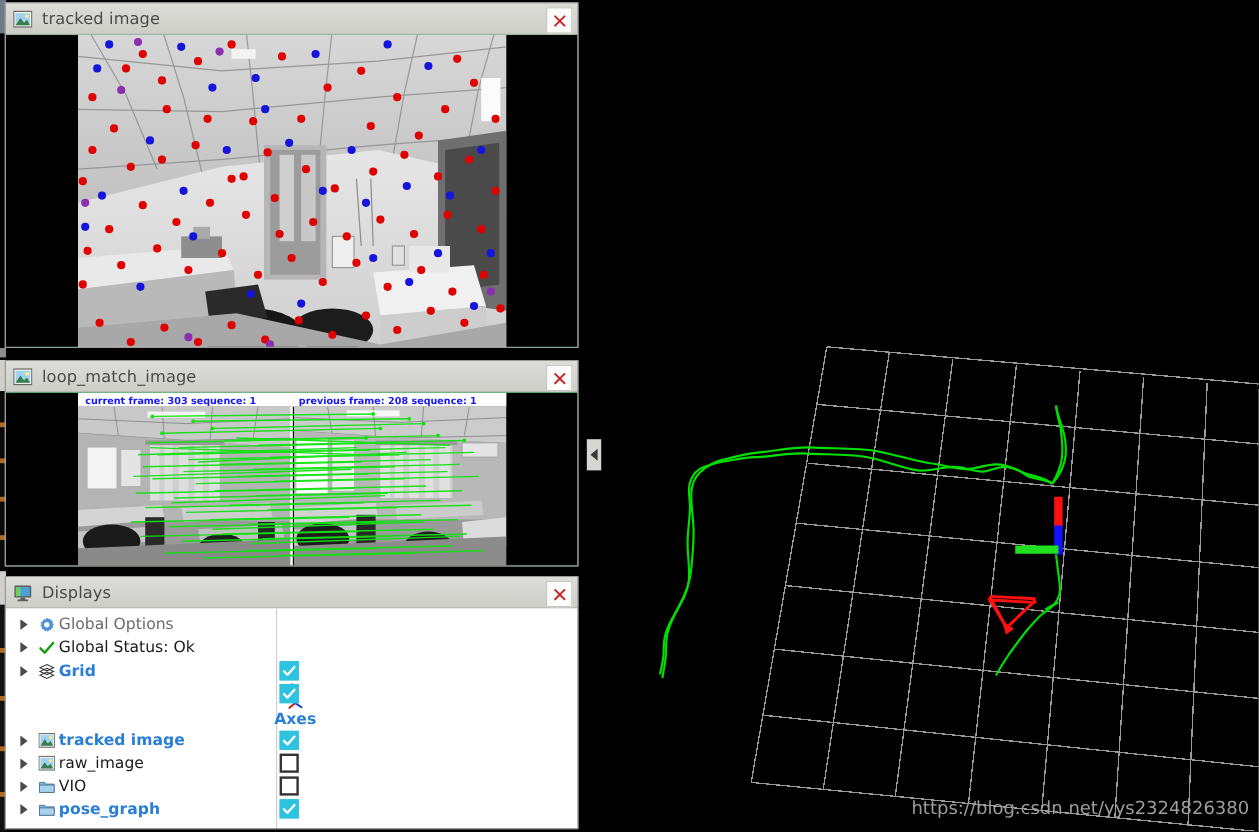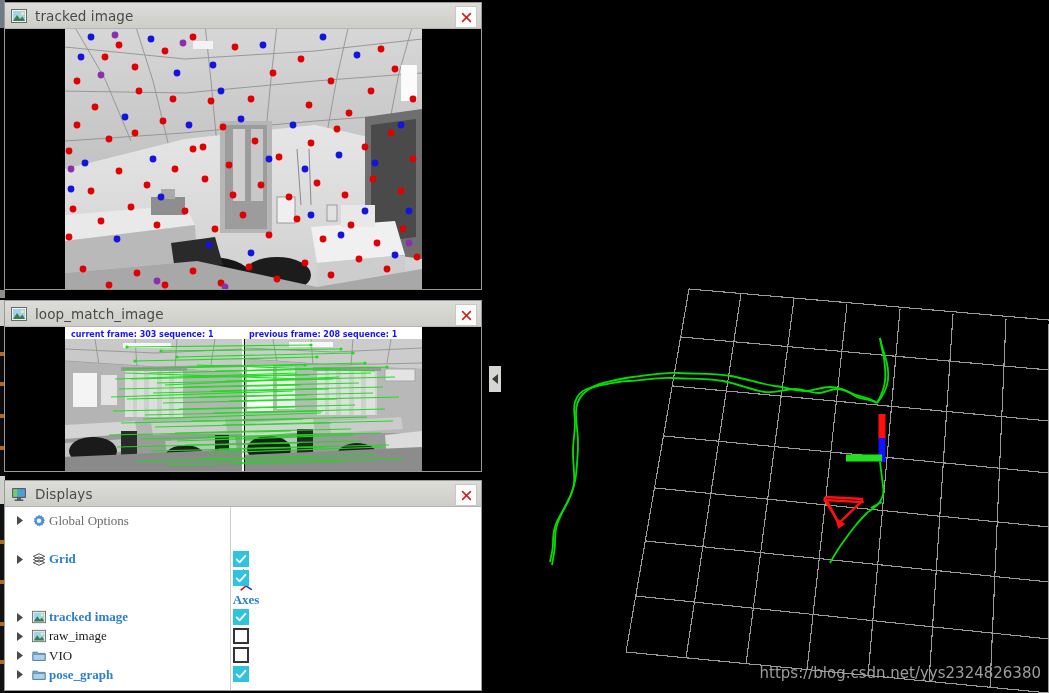--- a/index.html
+++ b/index.html
@@ -29,21 +29,21 @@
   .imgbody{position:absolute;left:0;right:0;bottom:0;top:26px;background:#22c55e;overflow:hidden;}
   .imgcanvas{position:absolute;display:block;}
 
   
   .disp-body{position:absolute;left:0;right:0;top:26px;bottom:0;background:#fff;overflow:hidden;}
   .col-divider{position:absolute;top:0;bottom:0;left:225px;width:1px;background:#cfcfcf;}
   .trow{position:relative;height:19px;display:flex;align-items:center;}
   .twist{width:18px;display:flex;align-items:center;justify-content:center;cursor:pointer;}
   .twist svg{display:block;}
   .ticon-wrap{width:20px;display:flex;align-items:center;justify-content:center;}
-  .tlabel{font-size:13px;color:#1a1a1a;white-space:nowrap;font-family:Liberation Serif, serif;}
+  .tlabel{font-size:13px;color:#1a1a1a;white-space:nowrap;}
   .tlabel.blue{color:#2a7fd4;font-weight:bold;}
   .tlabel.grey{color:#6b6b6b;}
   .cbox{position:absolute;left:228px;width:16px;height:16px;box-sizing:border-box;cursor:pointer;}
   .cbox.on{background:#2ec4e0;border:1px solid #2ec4e0;}
   .cbox.off{background:#fff;border:2px solid #333;}
   .cbox svg{display:block;}
 
   
   #view3d{position:absolute;left:503px;top:0;width:546px;height:693px;background:#000;overflow:hidden;text-align:center;}
   .collapse-handle{position:absolute;left:489px;top:366px;width:12px;height:26px;
@@ -506,20 +506,33 @@
             <path d="M8 0.8 L9.4 2.2 L11.3 1.6 L11.8 3.6 L13.8 3.8 L13.3 5.8 L14.9 7 L13.5 8.4
                      L14.3 10.2 L12.4 10.9 L12.2 12.9 L10.2 12.6 L9 14.2 L7.6 12.9 L5.8 13.7
                      L5.1 11.8 L3.1 11.6 L3.4 9.6 L1.8 8.4 L3.1 7 L2.3 5.2 L4.2 4.5 L4.4 2.5
                      L6.4 2.8 Z" fill="#4b92d6"></path>
             <circle cx="8" cy="7.6" r="2.6" fill="#f6f6f6"></circle>
           </svg>
         </span>
         <span class="tlabel grey">Global Options</span>
       </div>
 
+      <div class="trow" style="top: 23.3px; position: absolute; left: 6px; right: 0px;">
+        <span class="twist">
+          <svg width="8" height="9" viewBox="0 0 8 9">
+              <path d="M1 0 L7 4.5 L1 9 Z" fill="#4a4a4a"></path>
+            </svg>
+        </span>
+        <span class="ticon-wrap">
+          <svg width="14" height="14" viewBox="0 0 16 16">
+            <path d="M2 8.4 L6 12.4 L14 3.2" stroke="#18a018" stroke-width="2.4" fill="none" stroke-linecap="round" stroke-linejoin="round"></path>
+          </svg>
+        </span>
+        <span class="tlabel">Global Status: Ok</span>
+      </div>
 
       <div class="trow" style="top: 42.6px; position: absolute; left: 6px; right: 0px; text-align: right;">
         <span class="twist">
           <svg width="8" height="9" viewBox="0 0 8 9">
               <path d="M1 0 L7 4.5 L1 9 Z" fill="#4a4a4a"></path>
             </svg>
         </span>
         <span class="ticon-wrap">
           <svg width="14" height="14" viewBox="0 0 16 16">
             <g fill="none" stroke="#3a3a3a" stroke-width="1">

